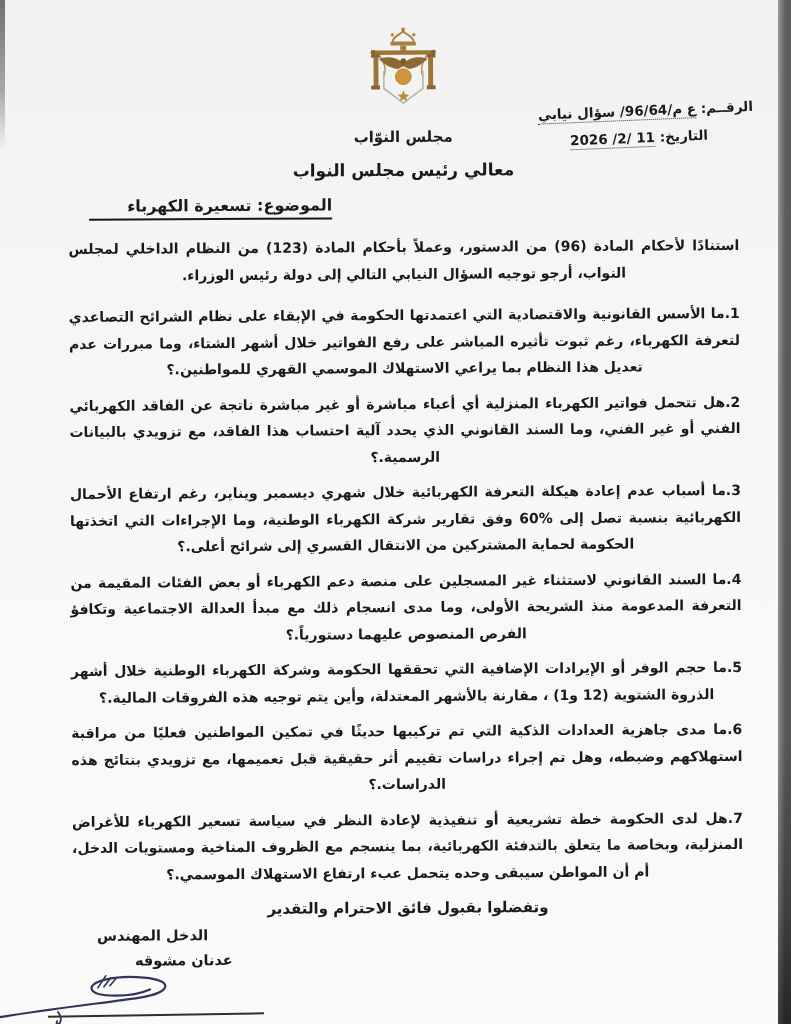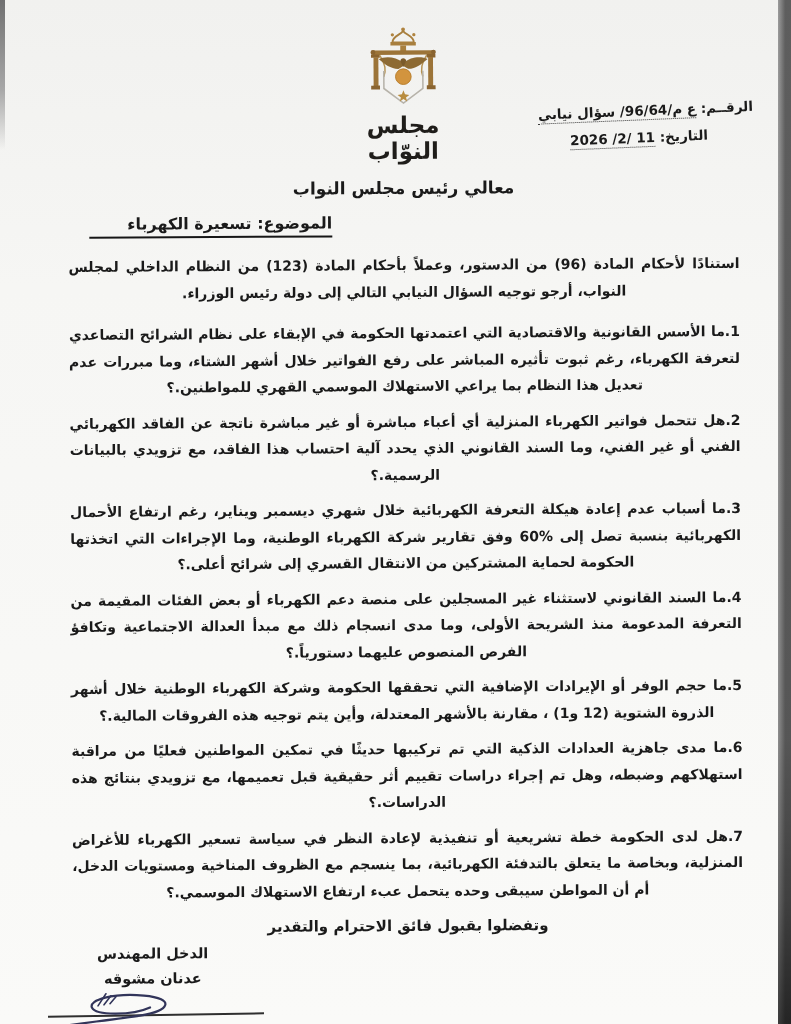--- a/index.html
+++ b/index.html
@@ -14,38 +14,38 @@
                linear-gradient(180deg,#9c9c9c 0%,#8f8f8f 72%,#6a6a6a 88%,#3d3d3d 100%);
     background-blend-mode:multiply;}
   .edge-left-top{position:absolute;left:0;top:0;width:5px;height:150px;
     background:linear-gradient(180deg,#707070 0%,#a8a8a8 60%,rgba(200,200,200,0) 100%);}
   .edge-bottom-line{position:absolute;left:48px;top:1014px;width:216px;height:2px;
     background:#2f2f2f;transform:rotate(-0.9deg);}
   
   .doc{position:absolute;inset:0;padding:24px 50px 0 70px;direction:rtl;
     transform:rotate(-0.35deg);}
   .emblem-wrap{width:126px;margin:2px auto 0;text-align:center;}
-  .calligraphy{font-size:23px;font-weight:bold;color:#1f1d1a;margin-top:2px;
+  .calligraphy{font-size:15px;font-weight:bold;color:#1f1d1a;margin-top:18px;
     letter-spacing:1px;}
   .meta{position:absolute;top:100px;right:36px;width:238px;text-align:right;
     font-size:13.5px;font-weight:bold;transform:rotate(-2deg);transform-origin:right top;}
   .meta-line{margin-bottom:11px;white-space:nowrap;}
   .meta-line.date{margin-left:0;margin-right:46px;}
   .meta-value{border-bottom:1.6px dotted #3a3a3a;padding-bottom:1px;}
   .title{margin-top:14px;text-align:center;font-size:17px;font-weight:bold;}
   .subject{margin-top:15px;margin-right:auto;margin-left:21px;width:fit-content;
     font-size:16px;font-weight:bold;border-bottom:2px solid #161616;
     padding-left:38px;padding-bottom:3px;}
   .para{font-size:14px;line-height:26.5px;font-weight:bold;text-align:justify;
     text-align-last:center;margin:0 0 9px 0;}
   .intro{margin-top:15px;margin-bottom:15px;}
   .closing{margin-top:13px;text-align:center;font-size:15px;font-weight:bold;}
   .sig-block{margin-top:9px;margin-right:auto;margin-left:0;width:160px;
     text-align:center;font-size:14.5px;font-weight:bold;}
-  .sig-name{margin-top:9px;}
+  .sig-name{margin-top:9px;text-align:right;}
   .sig-draw{position:relative;left:-46px;margin-top:-4px;}
 </style>
 </head>
 <body>
 
 <div class="page">
 
   <div class="edge-right"></div>
   <div class="edge-left-top"></div>
   <div class="edge-bottom-line"></div>

